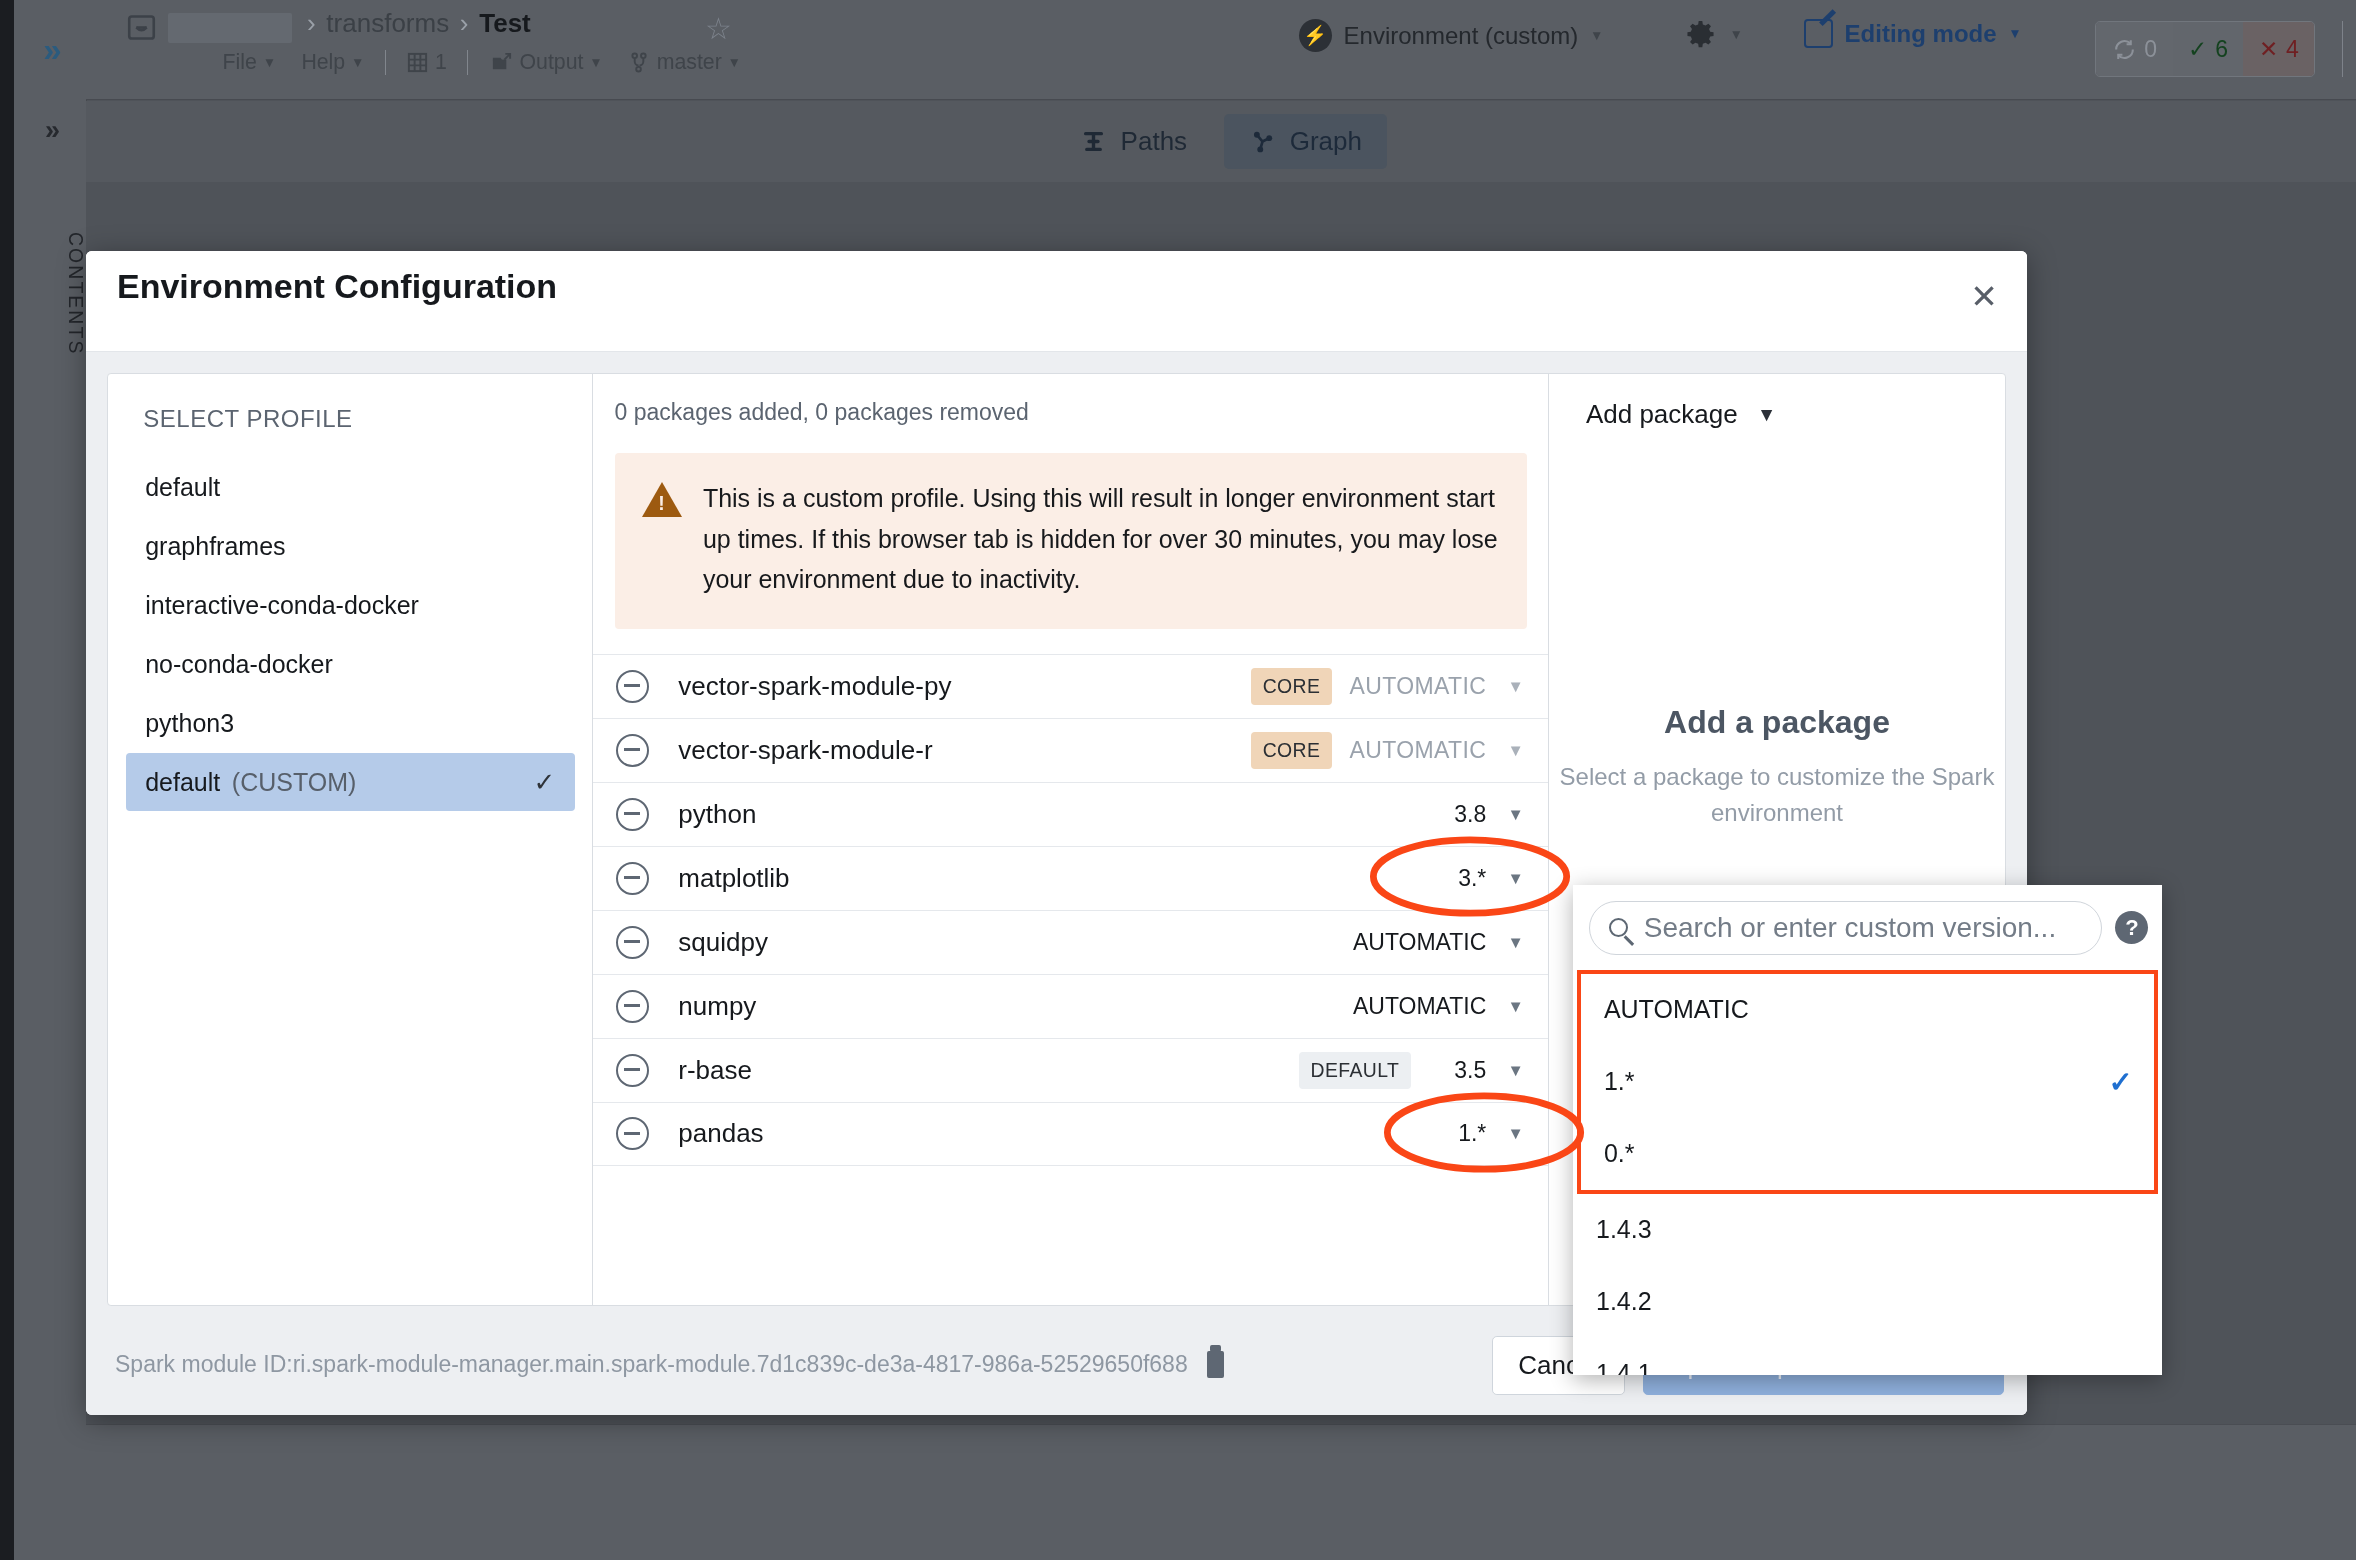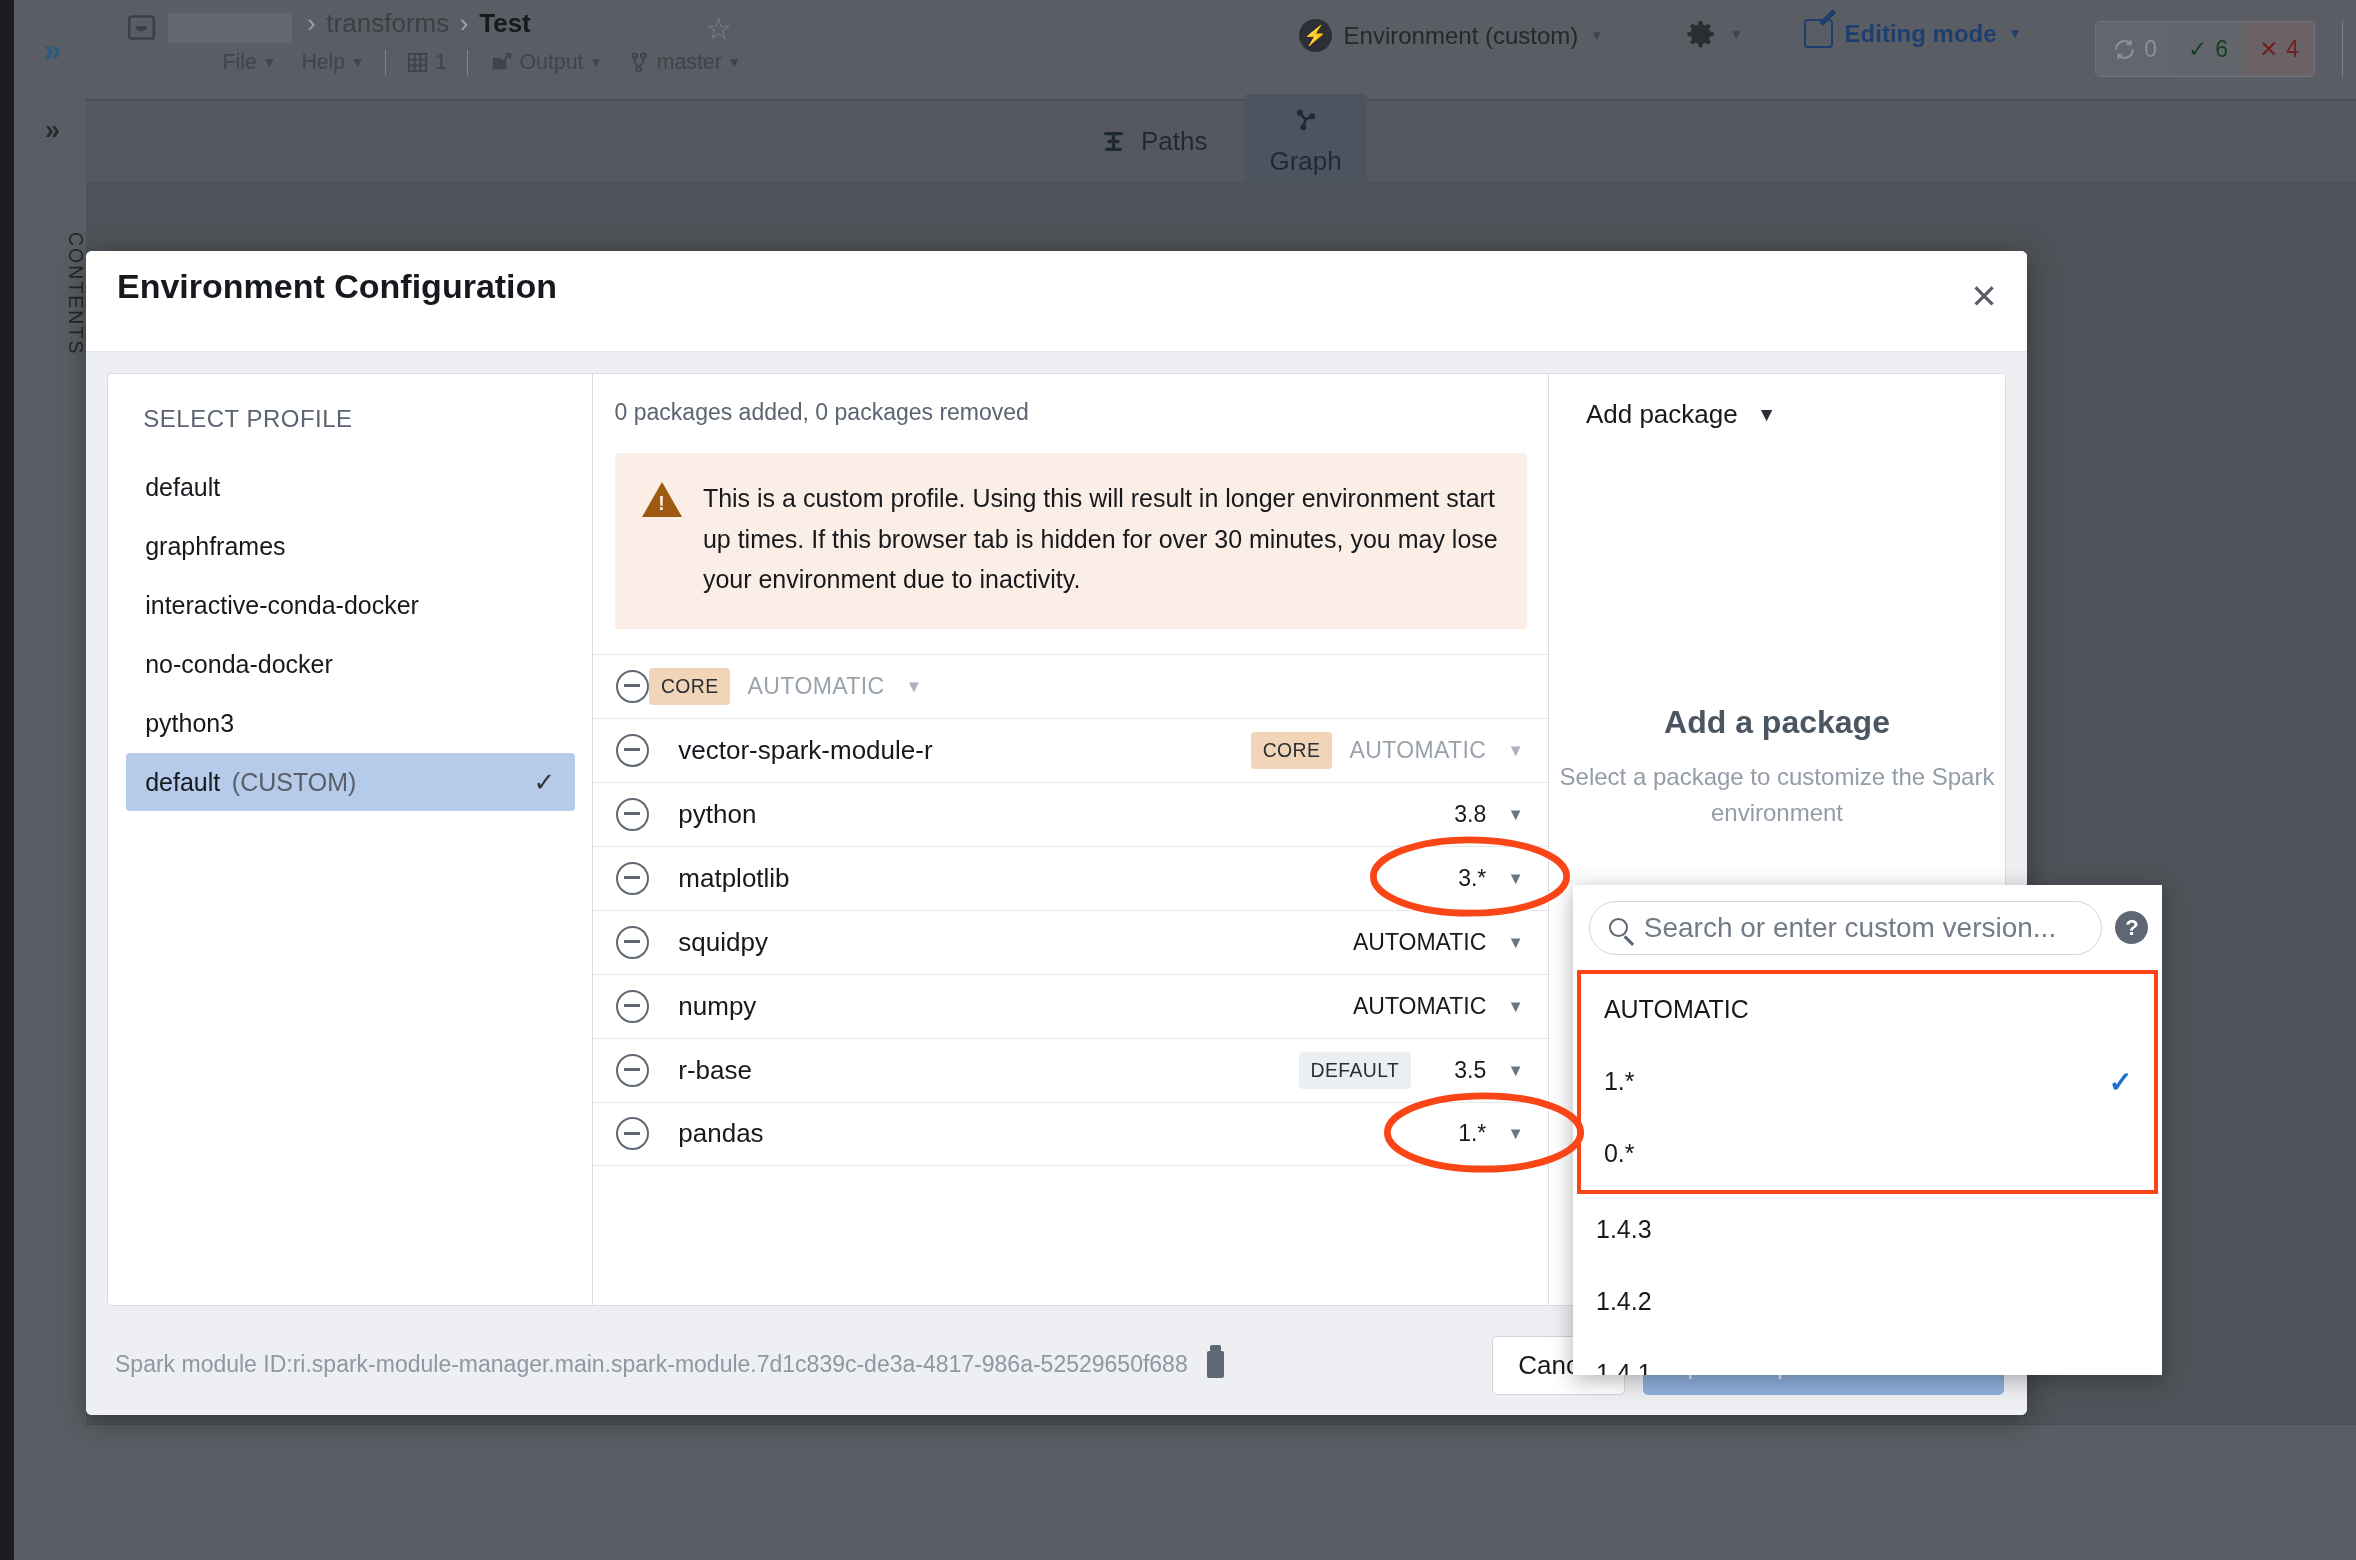--- a/index.html
+++ b/index.html
@@ -149,21 +149,21 @@
     width: 2270px; height: 82px;
     background: #55595f;
     border-bottom: 1px solid #4a4d53;
     display: flex; align-items: center; justify-content: center; gap: 12px;
   }
   .tab {
     display: flex; align-items: center; gap: 13.6px;
     padding: 11.6px 25px; border-radius: 4.9px;
     font-size: 26px; color: #1f2935;
   }
-  .tab.active { background: #4b545f; color: #1d2a3a; flex-direction: column; }
+  .tab.active { background: #4b545f; color: #1d2a3a; }
 
   
   .workarea {
     position: absolute; left: 86px; top: 182px;
     width: 2270px; height: 1378px;
     background: #4f5359;
   }
   .strip-bottom {
     position: absolute; left: 0; top: 1242px;
     width: 2270px; height: 136px;
@@ -589,20 +589,21 @@
 
           <div class="warn">
             <span class="warn-icon"></span>
             <span class="warn-text">This is a custom profile. Using this will result in longer environment start up times. If this browser tab is hidden for over 30 minutes, you may lose your environment due to inactivity.</span>
           </div>
 
           <div class="pkg-list">
 
             <div class="pkg-row">
               <span class="minus-icon"></span>
+              <span class="pkg-name">vector-spark-module-py</span>
               <span class="pill core">CORE</span>
               <span class="ver auto">AUTOMATIC</span>
               <span class="vcaret dim">▼</span>
             </div>
 
             <div class="pkg-row">
               <span class="minus-icon"></span>
               <span class="pkg-name">vector-spark-module-r</span>
               <span class="pill core">CORE</span>
               <span class="ver auto">AUTOMATIC</span>

